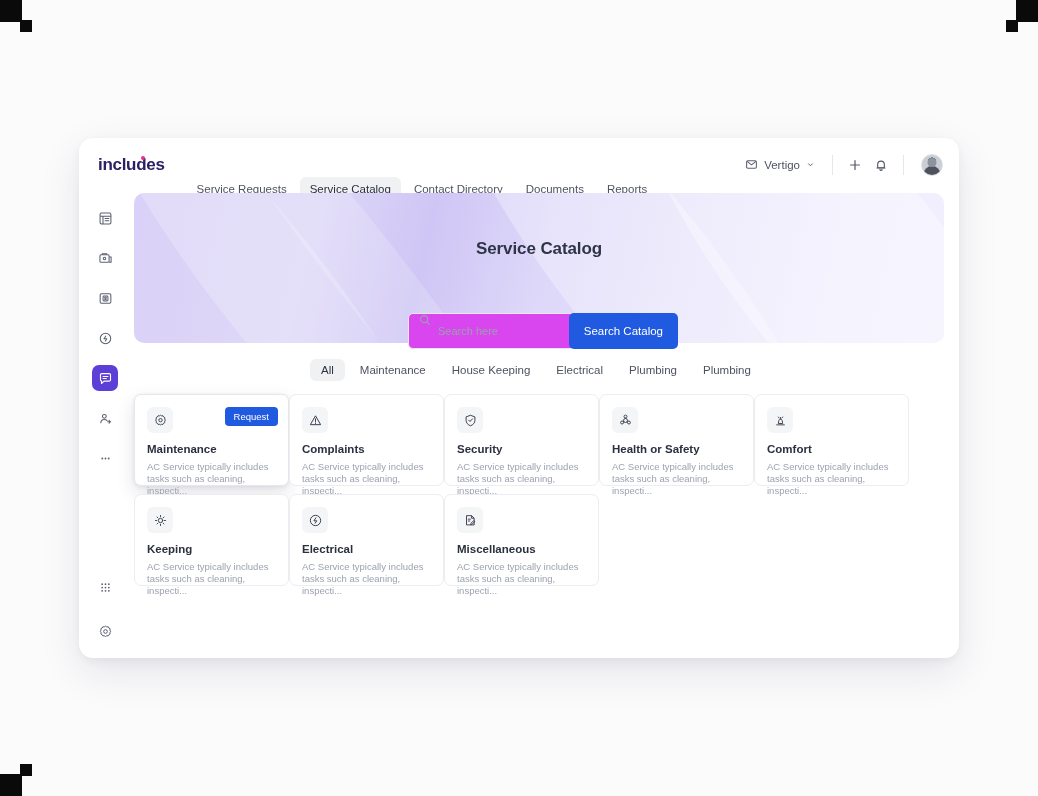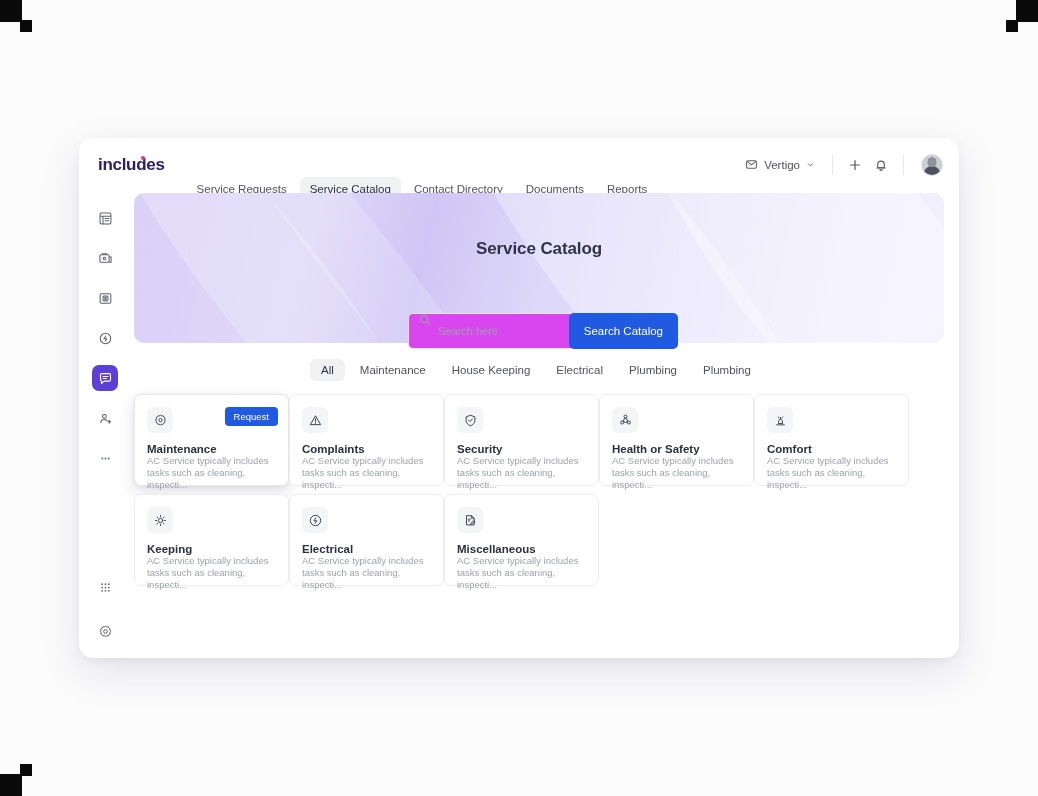--- a/index.html
+++ b/index.html
@@ -141,21 +141,21 @@
   }
   .card.raised {
     box-shadow: 0 7px 18px rgba(30,30,70,.13), 0 1px 4px rgba(30,30,70,.07);
     border-color: #e6e6ec;
   }
   .card-ico {
     width: 26px; height: 26px; border-radius: 6px; background: #f4f5f7;
     display: flex; align-items: center; justify-content: center; color: #3c4252;
   }
   .card-title { font-size: 11.5px; font-weight: 600; color: #2b3040; margin-top: 10px; }
-  .card-desc { font-size: 9.5px; line-height: 12px; color: #9ca2af; }
+  .card-desc { font-size: 9.5px; line-height: 12px; color: #9ca2af; margin-top: 6px; }
   .badge {
     position: absolute; right: 10px; top: 12px; background: #1f5ae0; color: #fff;
     font-size: 9.5px; font-weight: 500; padding: 4px 9px; border-radius: 4px; cursor: pointer;
   }
   svg { display: block; }
 </style>
 </head>
 <body>
 
 <div class="page">

